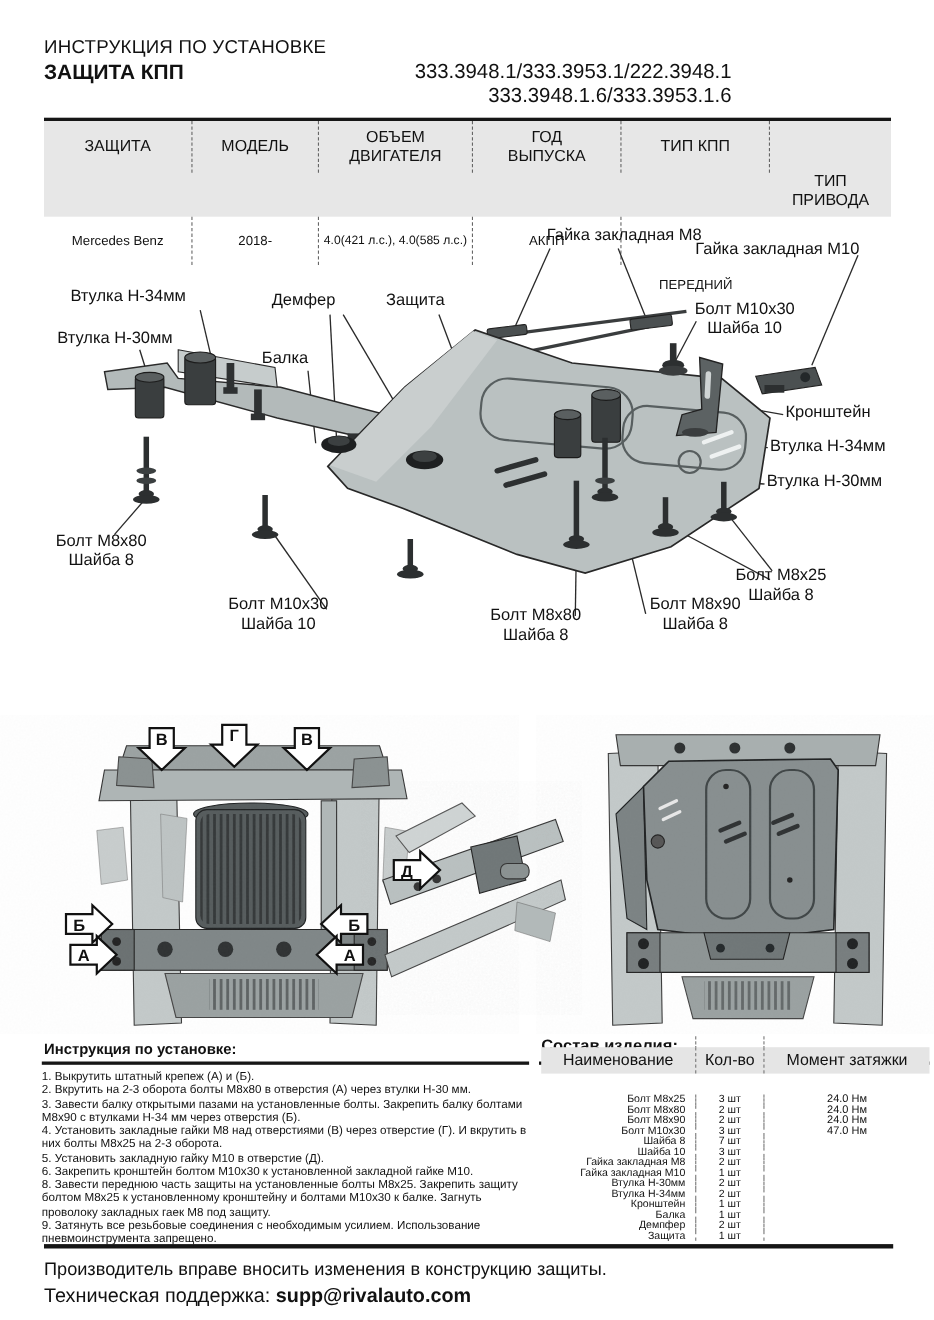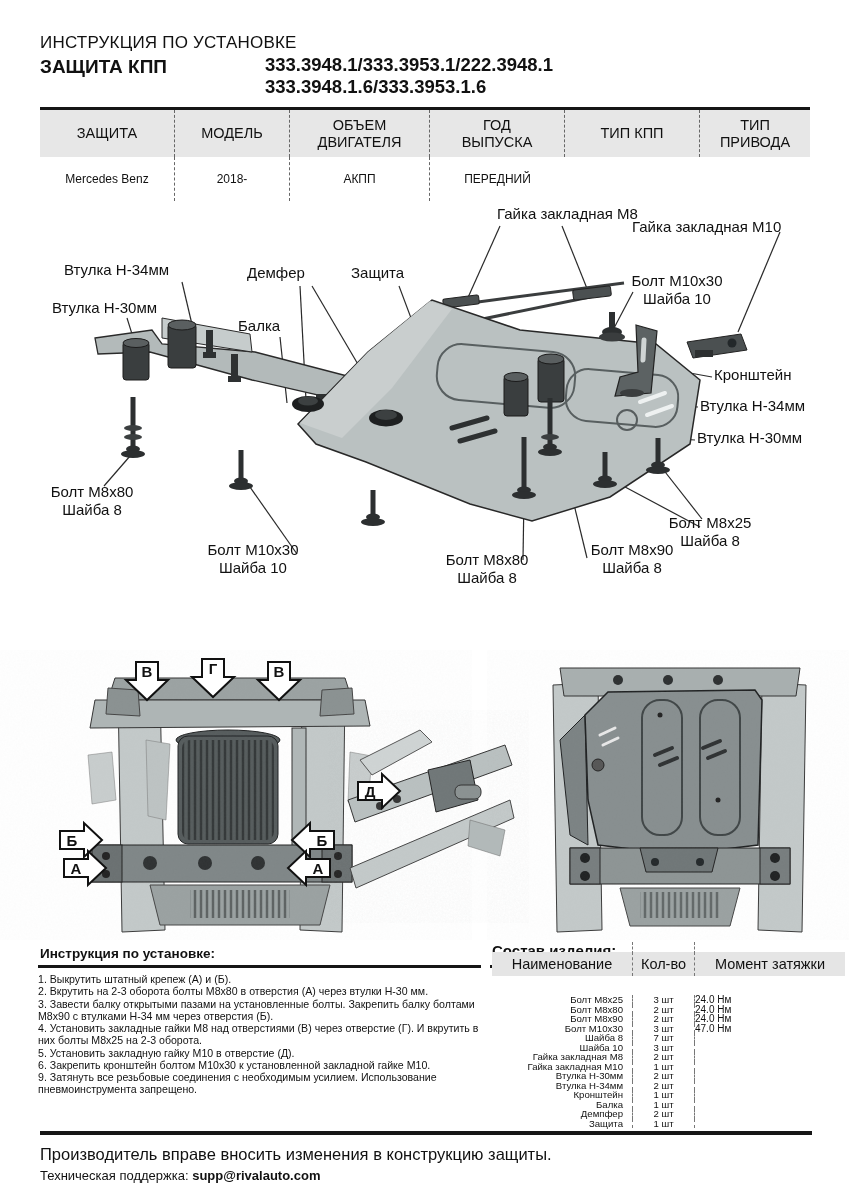--- a/index.html
+++ b/index.html
@@ -2,28 +2,28 @@
 <html><head>
 <meta charset="utf-8">
 <style>
   html,body{margin:0;padding:0;background:#ffffff;}
   body{width:849px;height:1200px;position:relative;font-family:"Liberation Sans",sans-serif;color:#111;overflow:hidden;}
   .abs{position:absolute;}
 
   
   .doc-type{left:40px;top:33px;font-size:17px;letter-spacing:.2px;}
   .product{left:40px;top:56px;font-size:19px;font-weight:bold;}
-  .pnums{left:265px;top:54px;width:400px;text-align:left;font-weight:bold;font-size:18.5px;line-height:22px;}
+  .pnums{left:265px;top:54px;width:400px;text-align:right;font-weight:normal;font-size:18.5px;line-height:22px;}
 
   
   .spec{left:40px;top:107px;width:770px;border-top:3px solid #161616;}
   .spec-row{display:grid;grid-template-columns:135px 115px 140px 135px 135px 110px;}
   .spec-head{background:#e7e7e7;}
   .spec-h,.spec-v{display:flex;align-items:center;justify-content:center;text-align:center;border-right:1px dashed #666;}
-  .spec-h:last-child,.spec-v:last-child{border-right:none;}
+  .spec-h:last-child,.spec-v:last-child{border-right:none;margin-top:40px;}
   .spec-h{height:47px;font-size:14.5px;white-space:pre-line;line-height:17px;}
   .spec-v{height:44px;font-size:12px;}
   .spec-v.small{font-size:11px;}
 
   
   .dlabel{position:absolute;font-size:15px;line-height:18px;white-space:pre-line;}
   .dlabel.ctr{text-align:center;}
 
   
   .sec-title{font-weight:bold;font-size:13.5px;}
@@ -35,25 +35,25 @@
   .parts-spacer{border-right:1px dashed #777;}
   .parts-spacer.last{border-right:none;}
   .parts-cols{left:492px;top:952px;width:353px;background:#e5e5e5;display:grid;grid-template-columns:141px 62px 150px;}
   .pc-h{font-size:14.5px;display:flex;align-items:center;justify-content:center;height:24px;border-right:1px dashed #777;}
   .pc-h:last-child{border-right:none;}
   .parts-body{left:492px;top:995px;width:353px;}
   .prow{display:grid;grid-template-columns:141px 62px 150px;}
   .pcell{font-size:9.6px;line-height:9.5px;border-right:1px dashed #777;}
   .pcell.c0{text-align:right;padding-right:9px;}
   .pcell.c1{text-align:center;}
-  .pcell.c2{border-right:none;font-size:10px;}
+  .pcell.c2{text-align:center;border-right:none;font-size:10px;}
 
   
   .foot1{left:40px;top:1145px;font-size:16.5px;}
-  .foot2{left:40px;top:1168px;font-size:13px;}
+  .foot2{left:40px;top:1168px;font-size:18px;}
   .foot2 b{font-weight:bold;}
 
   svg text.mark{font-family:"Liberation Sans",sans-serif;font-weight:bold;font-size:15px;fill:#111;}
 </style>
 </head>
 <body>
 
 <div class="abs doc-type">ИНСТРУКЦИЯ ПО УСТАНОВКЕ</div>
 <div class="abs product">ЗАЩИТА КПП</div>
 <div class="abs pnums">
@@ -69,20 +69,21 @@
 ДВИГАТЕЛЯ</div>
     <div class="spec-h">ГОД
 ВЫПУСКА</div>
     <div class="spec-h">ТИП КПП</div>
     <div class="spec-h">ТИП
 ПРИВОДА</div>
   </div>
   <div class="spec-row">
     <div class="spec-v">Mercedes Benz</div>
     <div class="spec-v">2018-</div>
+    <div class="spec-v small">4.0(421 л.с.), 4.0(585 л.с.)</div>
     <div class="spec-v">АКПП</div>
     <div class="spec-v">ПЕРЕДНИЙ</div>
   </div>
 </div>
 
 <svg class="abs" style="left:0;top:195px" width="849" height="412" viewBox="0 195 849 412">
   <g stroke="#2a2a2a" stroke-width="1.2" fill="none">
     <line x1="500" y1="226" x2="466" y2="302"></line>
       <line x1="562" y1="226" x2="590" y2="296"></line>
     <line x1="780" y1="232" x2="738" y2="332"></line>
@@ -373,20 +374,21 @@
 
 <div class="abs sec-title" style="left:40px;top:946px">Инструкция по установке:</div>
 <div class="rule" style="left:38px;top:965px;width:443px;height:2.5px"></div>
 <div class="abs inst-wrap">
     <p class="inst-item">1. Выкрутить штатный крепеж (А) и (Б).</p>
     <p class="inst-item">2. Вкрутить на 2-3 оборота болты М8х80 в отверстия (А) через втулки Н-30 мм.</p>
     <p class="inst-item">3. Завести балку открытыми пазами на установленные болты. Закрепить балку болтами М8х90 с втулками Н-34 мм через отверстия (Б).</p>
     <p class="inst-item">4. Установить закладные гайки М8 над отверстиями (В) через отверстие (Г). И вкрутить в них болты М8х25 на 2-3 оборота.</p>
     <p class="inst-item">5. Установить закладную гайку М10 в отверстие (Д).</p>
     <p class="inst-item">6. Закрепить кронштейн болтом М10х30 к установленной закладной гайке М10.</p>
+    <p class="inst-item">8. Завести переднюю часть защиты на установленные болты М8х25. Закрепить защиту болтом М8х25 к установленному кронштейну и болтами М10х30 к балке. Загнуть проволоку закладных гаек М8 под защиту.</p>
     <p class="inst-item">9. Затянуть все резьбовые соединения с необходимым усилием. Использование пневмоинструмента запрещено.</p>
   </div>
 
 <div class="abs parts-head-row">
   <div class="parts-title-cell">Состав изделия:</div>
   <div class="parts-spacer"></div>
   <div class="parts-spacer last"></div>
 </div>
 <div class="rule" style="left:490px;top:965px;width:355px;height:2.5px"></div>
 <div class="abs parts-cols">

